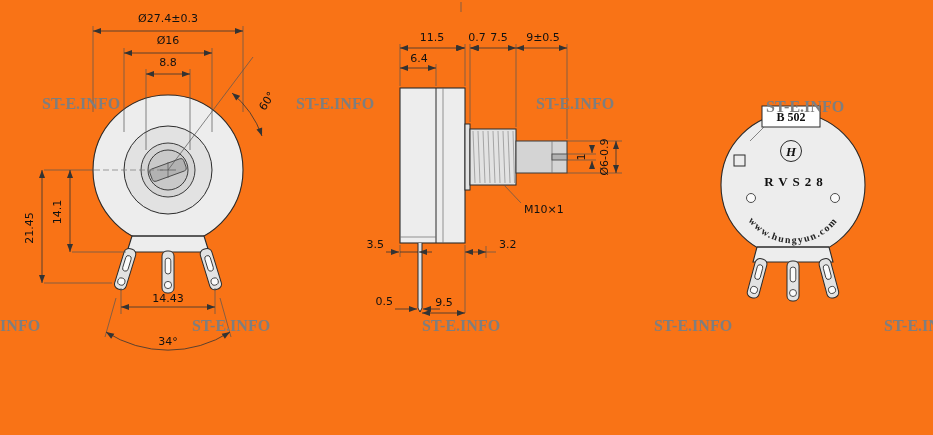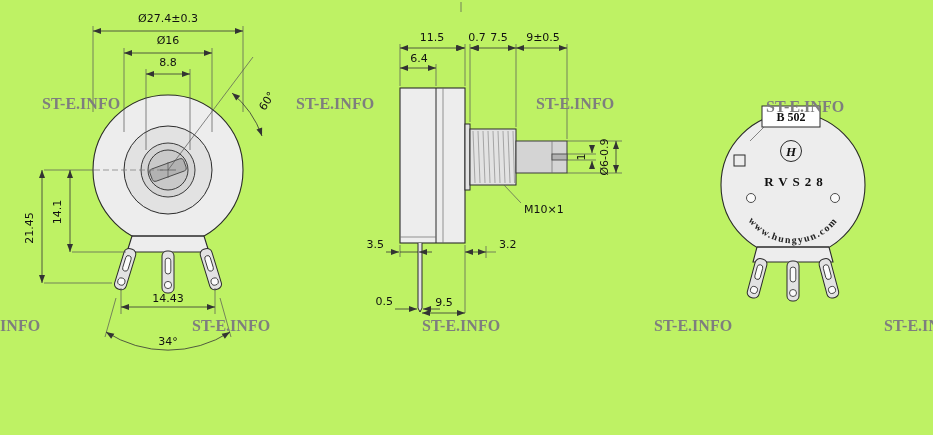--- a/index.html
+++ b/index.html
@@ -1,16 +1,16 @@
 <!DOCTYPE html>
 <html><head>
 <meta charset="utf-8">
 <style>
   html,body { margin:0; padding:0; background:#ffffff; }
-  #canvas { position:relative; width:933px; height:435px; background:#bef264; overflow:hidden;
+  #canvas { position:relative; width:933px; height:435px; background:#f97316; overflow:hidden;
             font-family:"DejaVu Sans", sans-serif; }
   svg { display:block; }
 
   .s1 { fill:#ededed; stroke:#2b2b2b; stroke-width:1.1; }
   .s2 { fill:#e2e2e2; stroke:#2b2b2b; stroke-width:1; }
   .s3 { fill:#d4d4d4; stroke:#3a3a3a; stroke-width:1; }
   .s4 { fill:#c9c9c9; stroke:#3a3a3a; stroke-width:1; }
   .slot { fill:#b2b2b2; stroke:#4a4a4a; stroke-width:0.9; }
   .hole { fill:#fbfbfb; stroke:#3a3a3a; stroke-width:0.9; }
   .ln  { stroke:#2b2b2b; stroke-width:1; }

